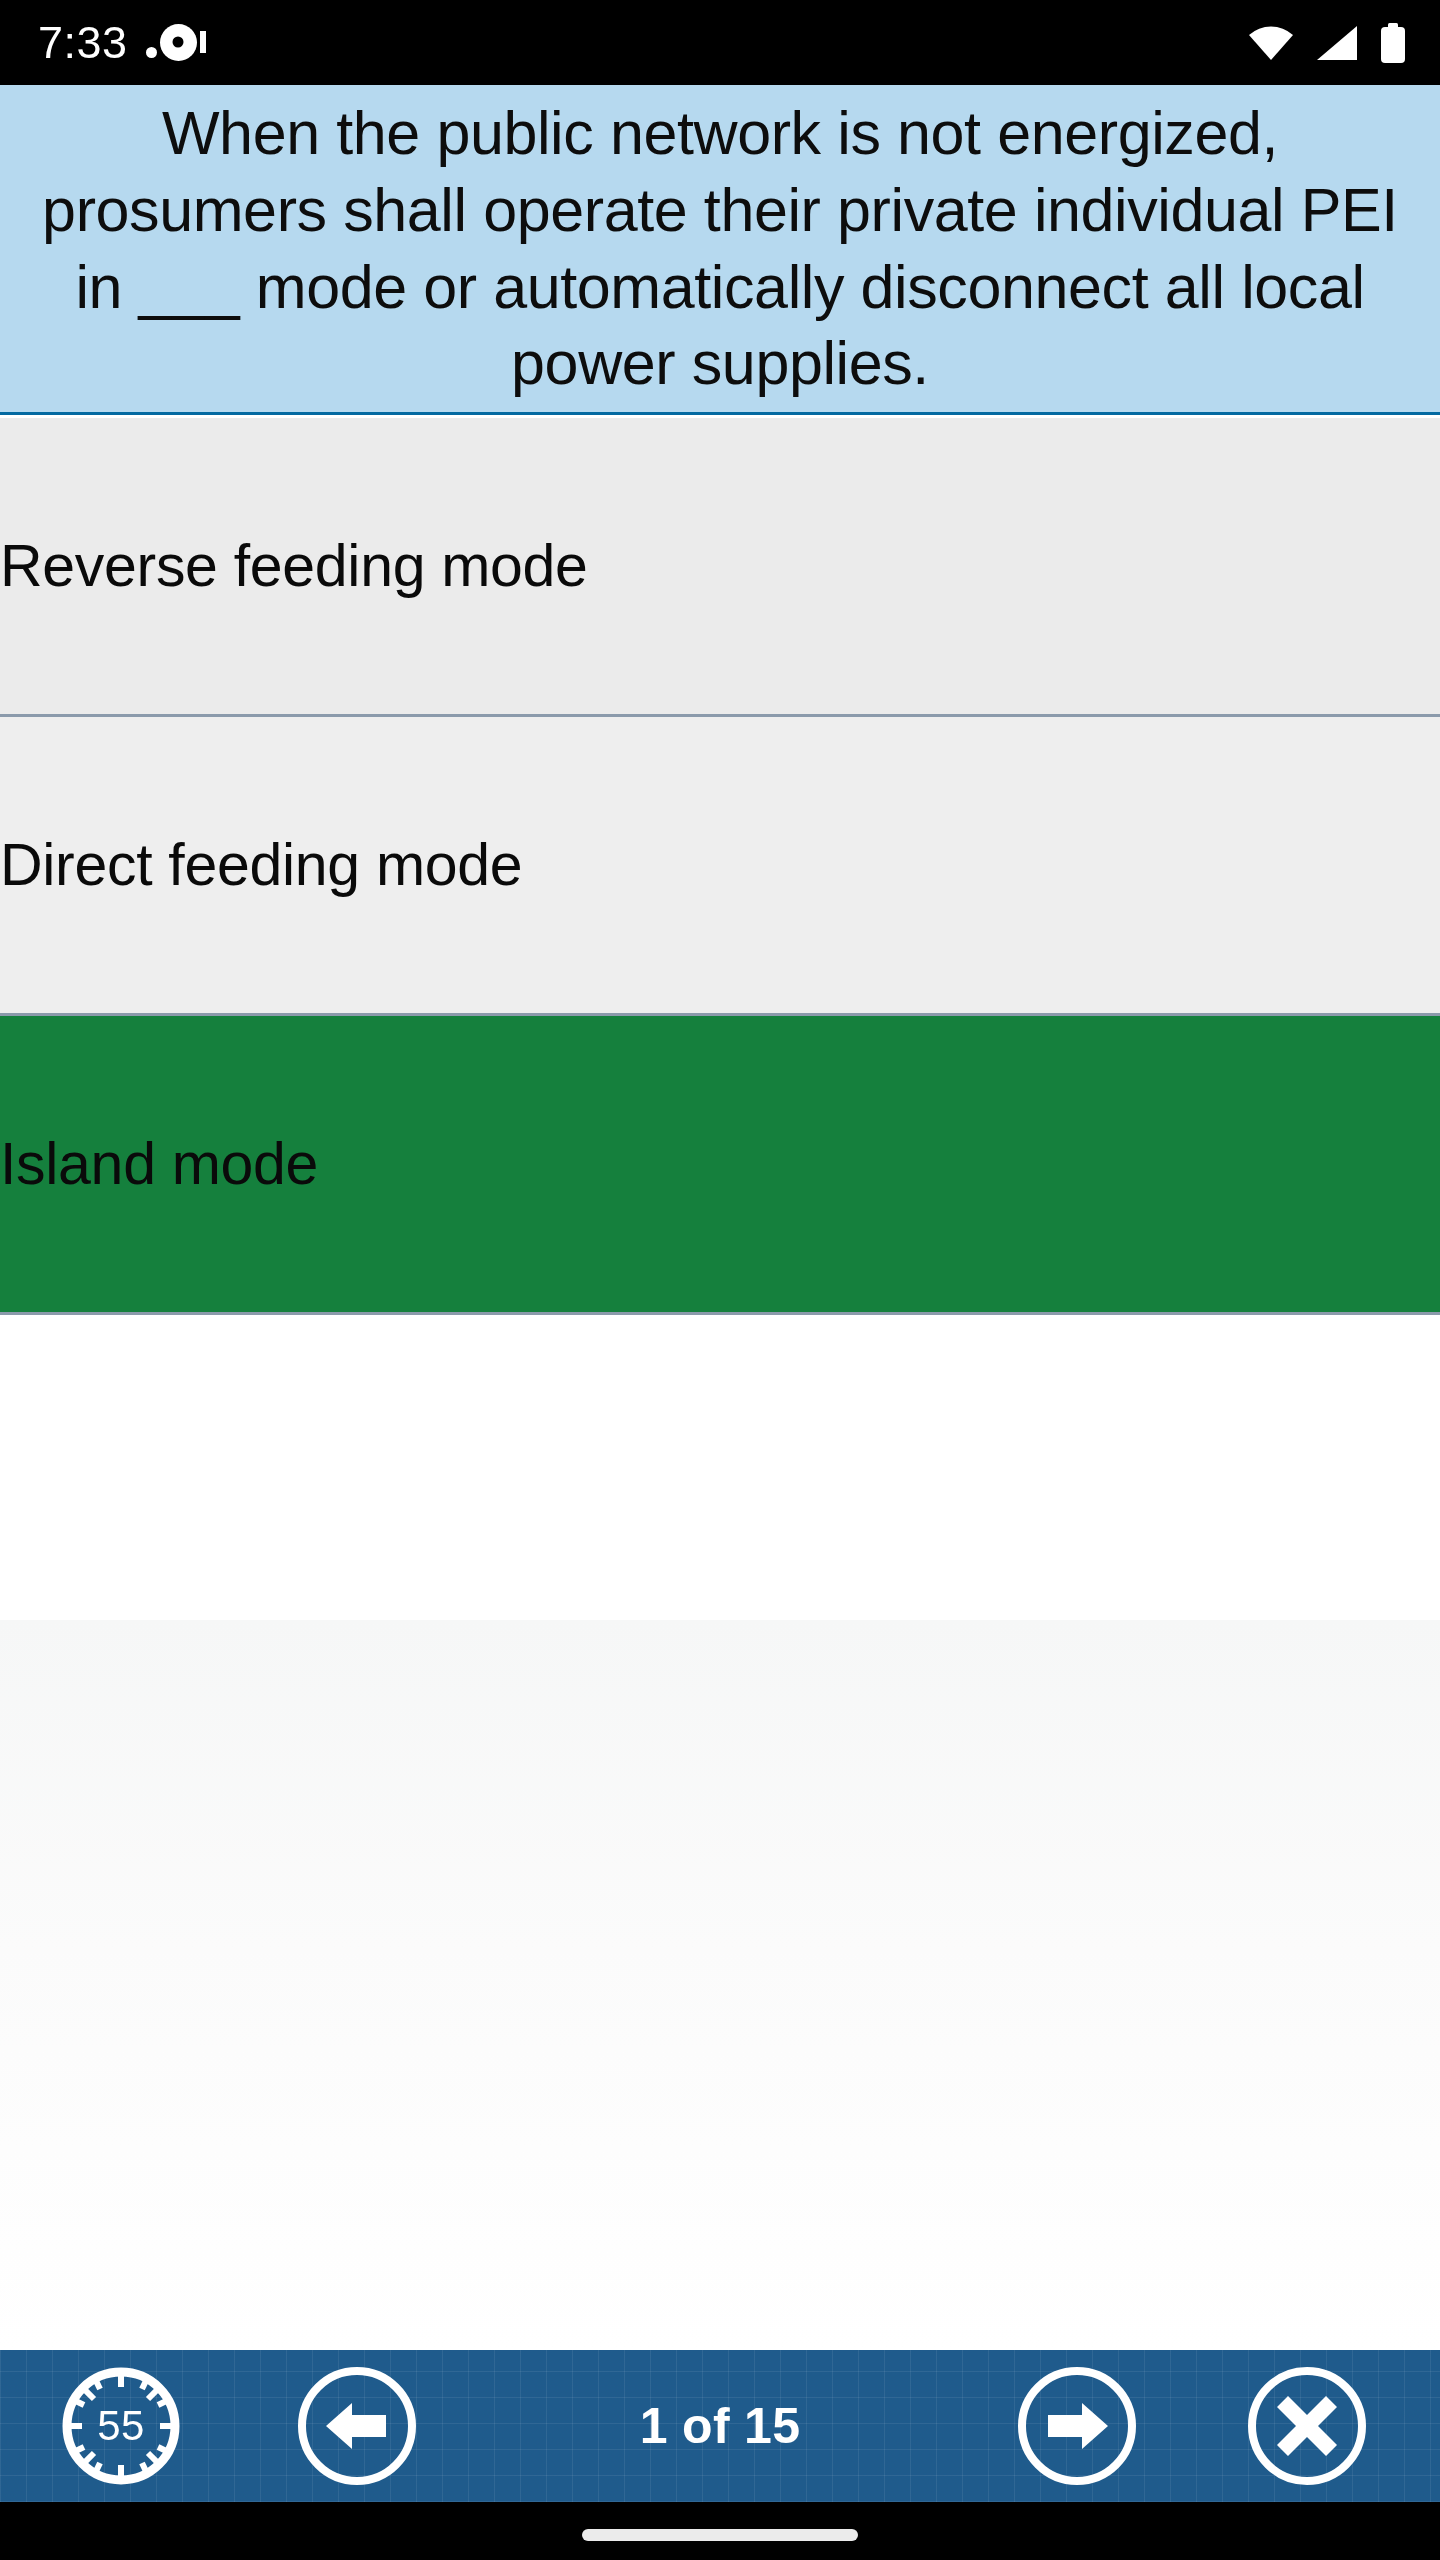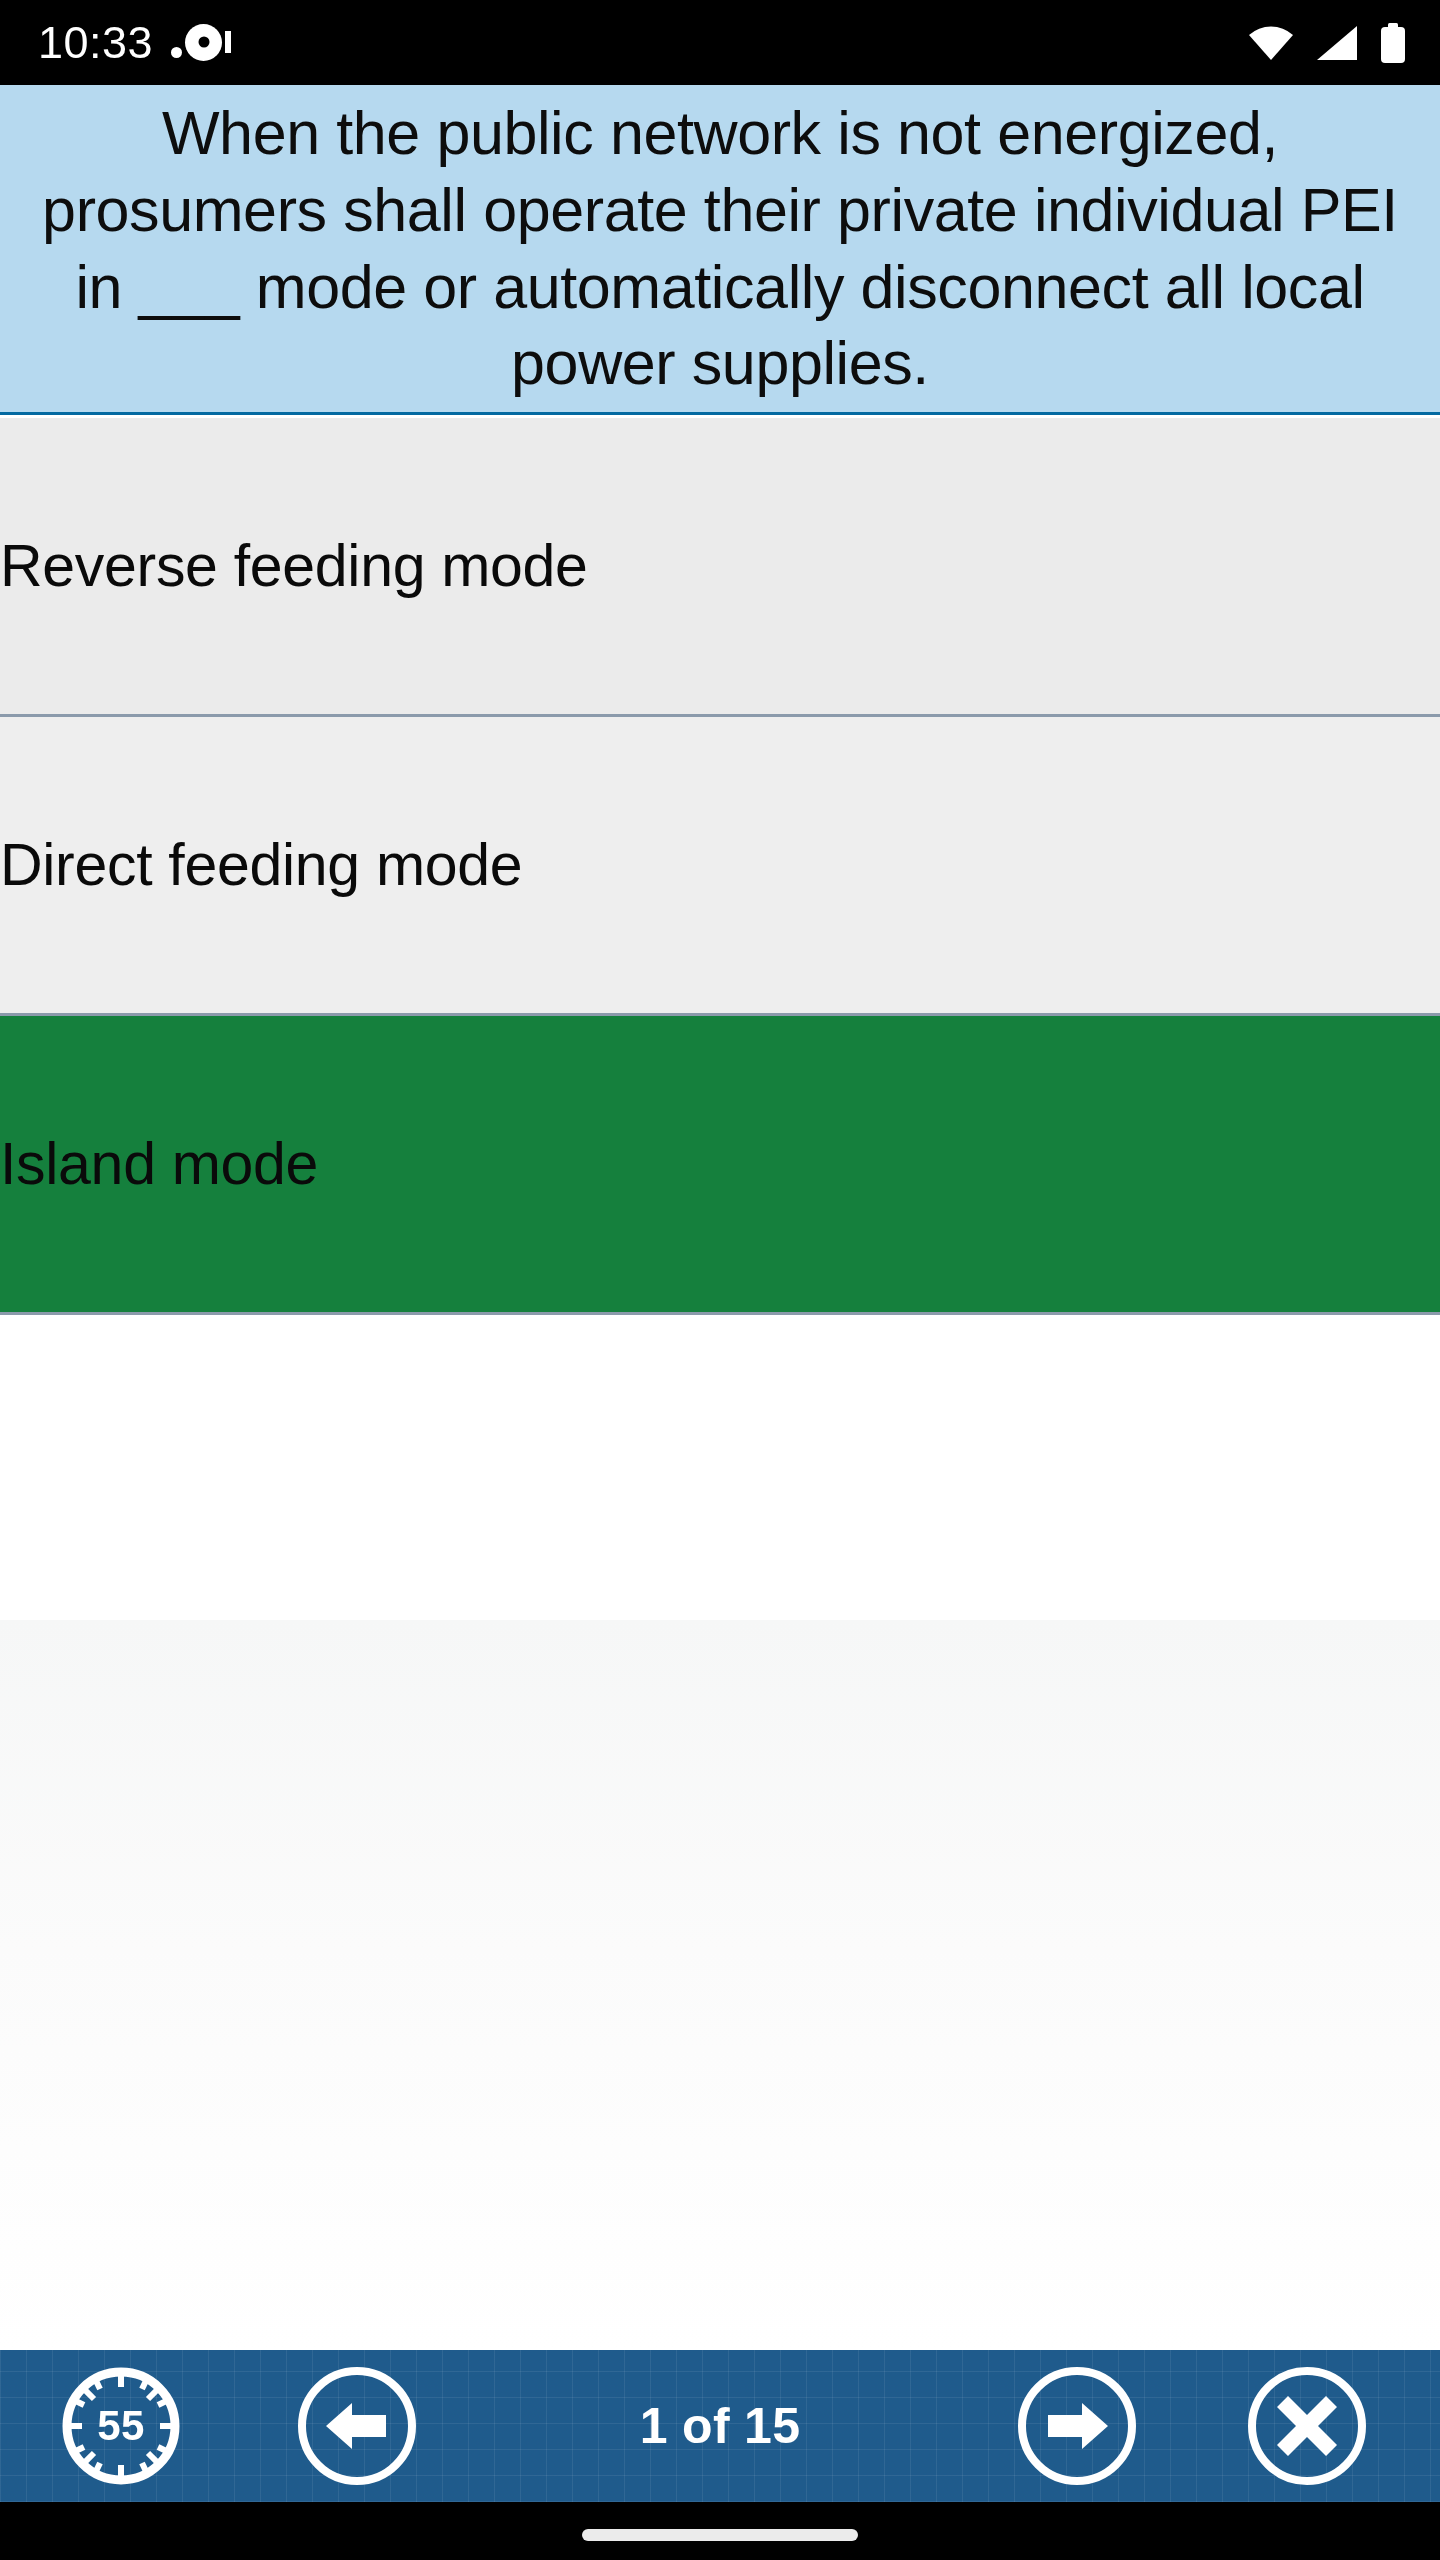--- a/index.html
+++ b/index.html
@@ -64,21 +64,21 @@
 
   
   .toolbar {
     position:absolute; left:0; top:2350px; width:1440px; height:152px;
     background:#1f5b8c;
     background-image:
       repeating-linear-gradient(0deg, rgba(255,255,255,0.075) 0px, rgba(255,255,255,0.075) 1px, transparent 1px, transparent 26px),
       repeating-linear-gradient(90deg, rgba(255,255,255,0.075) 0px, rgba(255,255,255,0.075) 1px, transparent 1px, transparent 26px);
     display:flex; align-items:center;
   }
-  .tb-btn { display:flex; align-items:flex-start; justify-content:center;font-weight:bold; }
+  .tb-btn { display:flex; align-items:flex-start; justify-content:center; }
   .timer-wrap { position:absolute; left:56px; }
   .timer-val {
     position:absolute; left:0; top:0; width:130px; height:130px;
     display:flex; align-items:center; justify-content:center;
     color:#ffffff; font-size:42px; letter-spacing:0.5px;
   }
   .back-wrap { position:absolute; left:294px; }
   .count-wrap { position:absolute; left:500px; width:440px; text-align:center; }
   .count-text { color:#ffffff; font-size:50px; font-weight:bold; letter-spacing:0.3px; }
   .fwd-wrap { position:absolute; left:1014px; }
@@ -91,21 +91,21 @@
   }
   .gesture-pill { width:276px; height:12px; border-radius:6px; background:#ebebeb; margin-top:8px; }
 </style>
 </head>
 <body>
 
 <div class="phone">
 
   <div class="statusbar">
     <div class="sb-left">
-      <div class="sb-time">10:33</div>
+      <div class="sb-time">7:33</div>
       <div class="sb-notifs">
         <div class="dot-sm"></div>
         <div class="ring"></div>
         <div class="bang"></div>
       </div>
     </div>
     <div class="sb-spacer"></div>
     <div class="sb-right">
       <span class="ic-wifi">
         <svg width="46" height="34" viewBox="0 0 46 34">

